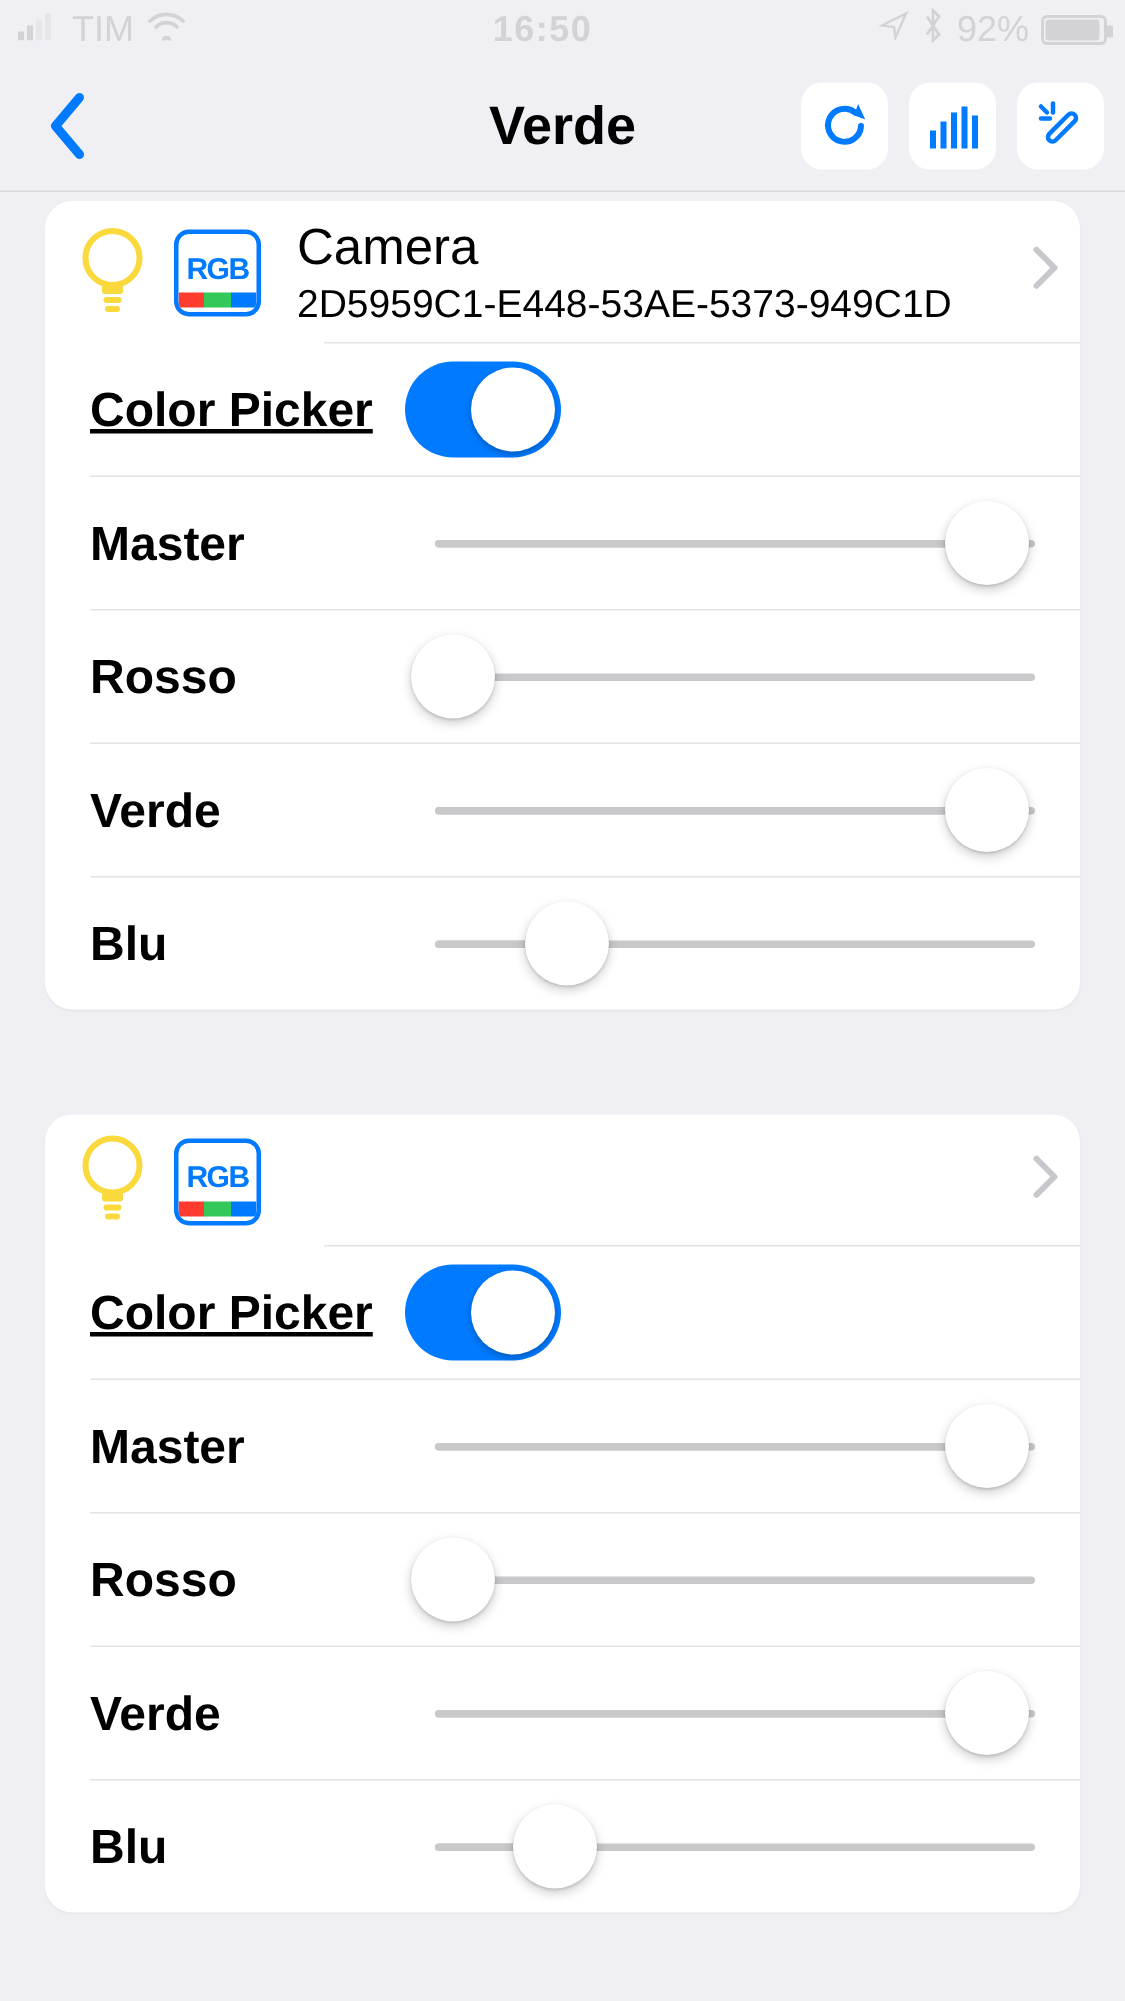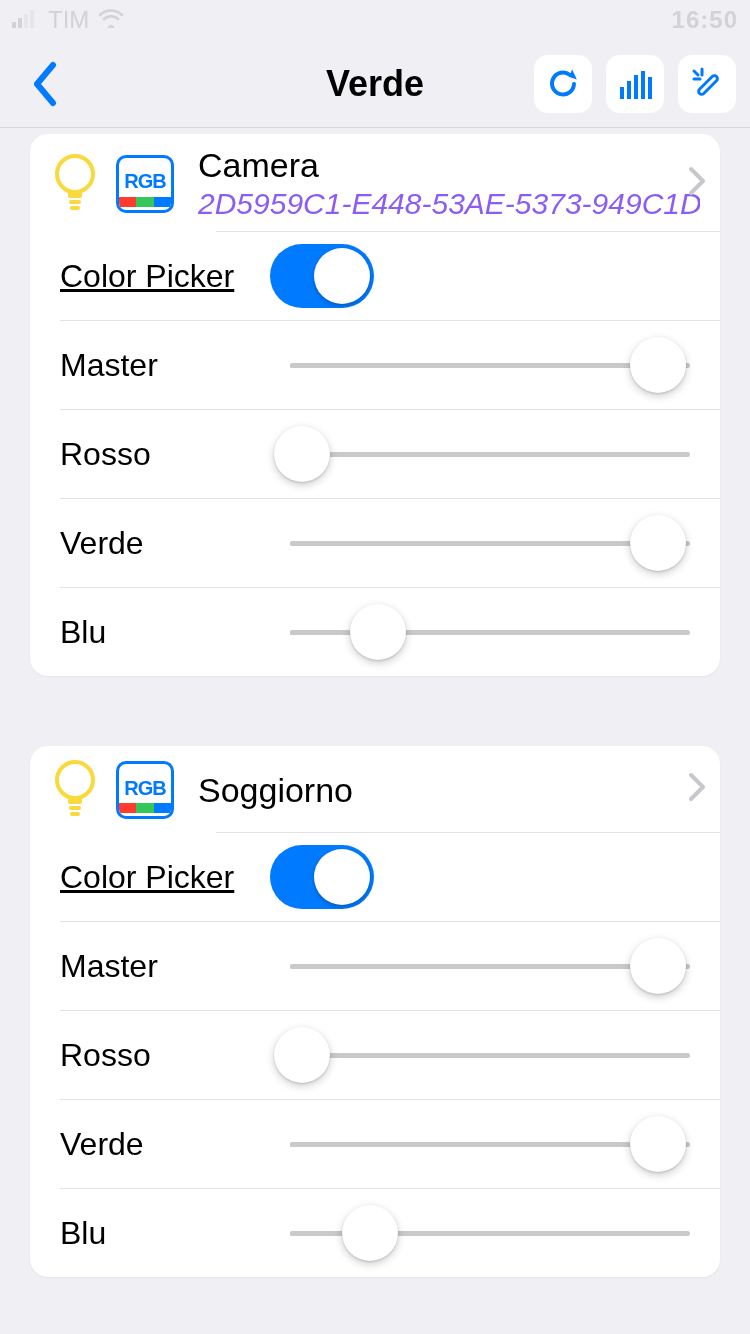--- a/index.html
+++ b/index.html
@@ -59,32 +59,32 @@
   }
   .rgb-text { color:#007aff; font-weight:700; font-size:20px; margin-top:-4px; letter-spacing:-1px;}
   .rgb-bars { display:flex; height:10px; width:100%; position:absolute; bottom:3px; left:0; }
   .rgb-bars span { flex:1; }
   .rgb-bars span:nth-child(1){ background:#ff3b30; }
   .rgb-bars span:nth-child(2){ background:#34c759; }
   .rgb-bars span:nth-child(3){ background:#007aff; }
 
   .head-text { margin-left: 24px; flex:1; min-width:0; }
   .head-name { font-size:34px; font-weight:400; }
-  .head-id { font-size:30px; color:#8b5cf6; margin-top:2px; white-space:nowrap; overflow:hidden;font-style:italic; }
+  .head-id { font-size:26px; color:#000000; margin-top:2px; white-space:nowrap; overflow:hidden; }
 
   .chevron { position:absolute; right:14px; top:50%; transform:translateY(-50%); }
 
   .divider { height:1px; background:#e3e3e6; margin-left:186px; }
   .row-divider { height:1px; background:#e3e3e6; margin-left:30px; }
 
   .row {
     display:flex; align-items:center; padding: 0 30px 0 30px; height:88px;
     position:relative;
   }
-  .row-label { font-size:32px; flex: 0 0 210px; }
+  .row-label { font-size:32px; flex: 0 0 210px; font-weight: bold; }
   .row-label.link { text-decoration: underline; }
 
   
   .toggle {
     width:104px; height:64px; background:#007aff; border-radius:40px; position:relative;
   }
   .toggle-knob {
     position:absolute; right:4px; top:4px; width:56px; height:56px; background:#fff; border-radius:50%;
     box-shadow: 0 2px 4px rgba(0,0,0,0.25);
   }
@@ -113,20 +113,38 @@
         </svg>
     </span>
     <span>TIM</span>
     <span>
       <svg width="28" height="20" viewBox="0 0 28 20">
           <path d="M14 18 a2 2 0 1 0 0.001 0 M7 11 a10 10 0 0 1 14 0 M3 7 a16 16 0 0 1 22 0" stroke="#d3d3d6" stroke-width="2.5" fill="none" stroke-linecap="round"></path>
         </svg>
     </span>
   </div>
   <div class="status-center">16:50</div>
+  <div class="status-right">
+    <span>
+      <svg width="20" height="20" viewBox="0 0 20 20">
+          <path d="M2 10 L18 2 L11 18 L10 11 Z" fill="none" stroke="#d3d3d6" stroke-width="1.6"></path>
+        </svg>
+    </span>
+    <span>
+      <svg width="16" height="24" viewBox="0 0 16 24">
+          <path d="M4 6 L12 18 L8 22 L8 2 L12 6 L4 18" fill="none" stroke="#d3d3d6" stroke-width="1.8"></path>
+        </svg>
+    </span>
+    <span>92%</span>
+    <span class="battery">
+      <span class="battery-shell">
+          <span class="battery-fill"></span>
+        </span>
+    </span>
+  </div>
 </div>
 
 <div class="nav">
   <div class="nav-back">
     <svg width="28" height="46" viewBox="0 0 28 46">
         <polyline points="22,4 6,23 22,42" fill="none" stroke="#007aff" stroke-width="6" stroke-linecap="round" stroke-linejoin="round"></polyline>
       </svg>
   </div>
   <div class="nav-title">Verde</div>
   <div class="nav-actions">
@@ -243,21 +261,20 @@
           <span class="rgb-icon">
             <span class="rgb-text">RGB</span>
             <span class="rgb-bars">
               <span></span>
               <span></span>
               <span></span>
             </span>
           </span>
         </div>
         <div class="head-text">
-          <div class="head-name">Soggiorno</div>
         </div>
         <span class="chevron"><svg width="18" height="30" viewBox="0 0 18 30">
             <polyline points="3,3 15,15 3,27" fill="none" stroke="#c7c7cc" stroke-width="4" stroke-linecap="round" stroke-linejoin="round"></polyline>
           </svg></span>
       </div>
       <div class="divider"></div>
       <div class="row">
         <div class="row-label link">Color Picker</div>
         <div class="toggle">
           <div class="toggle-knob"></div>

